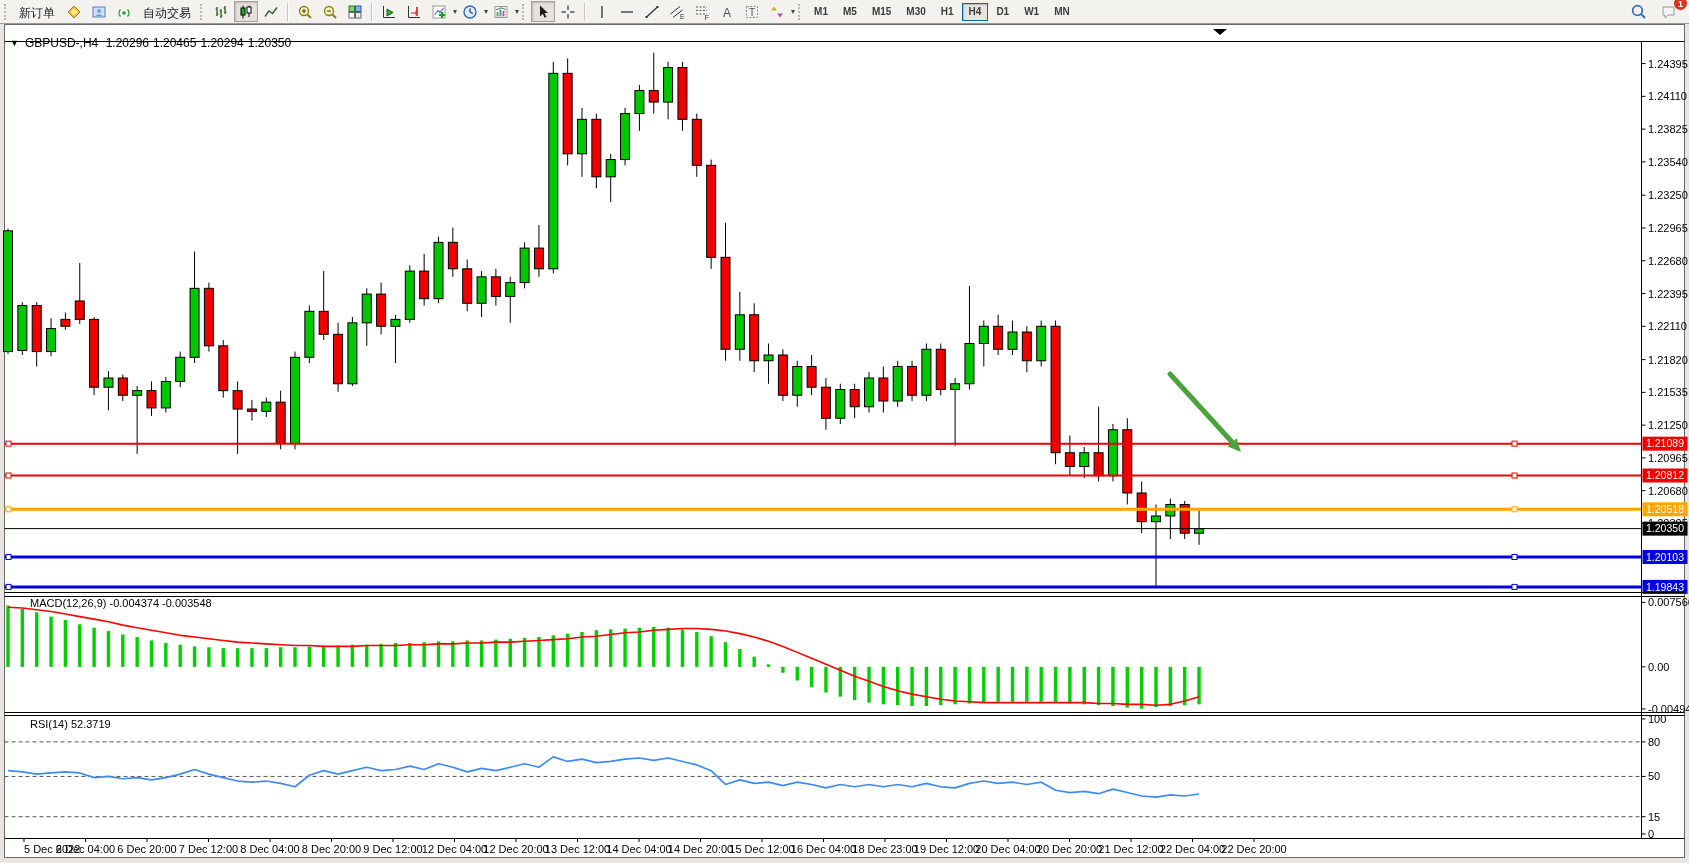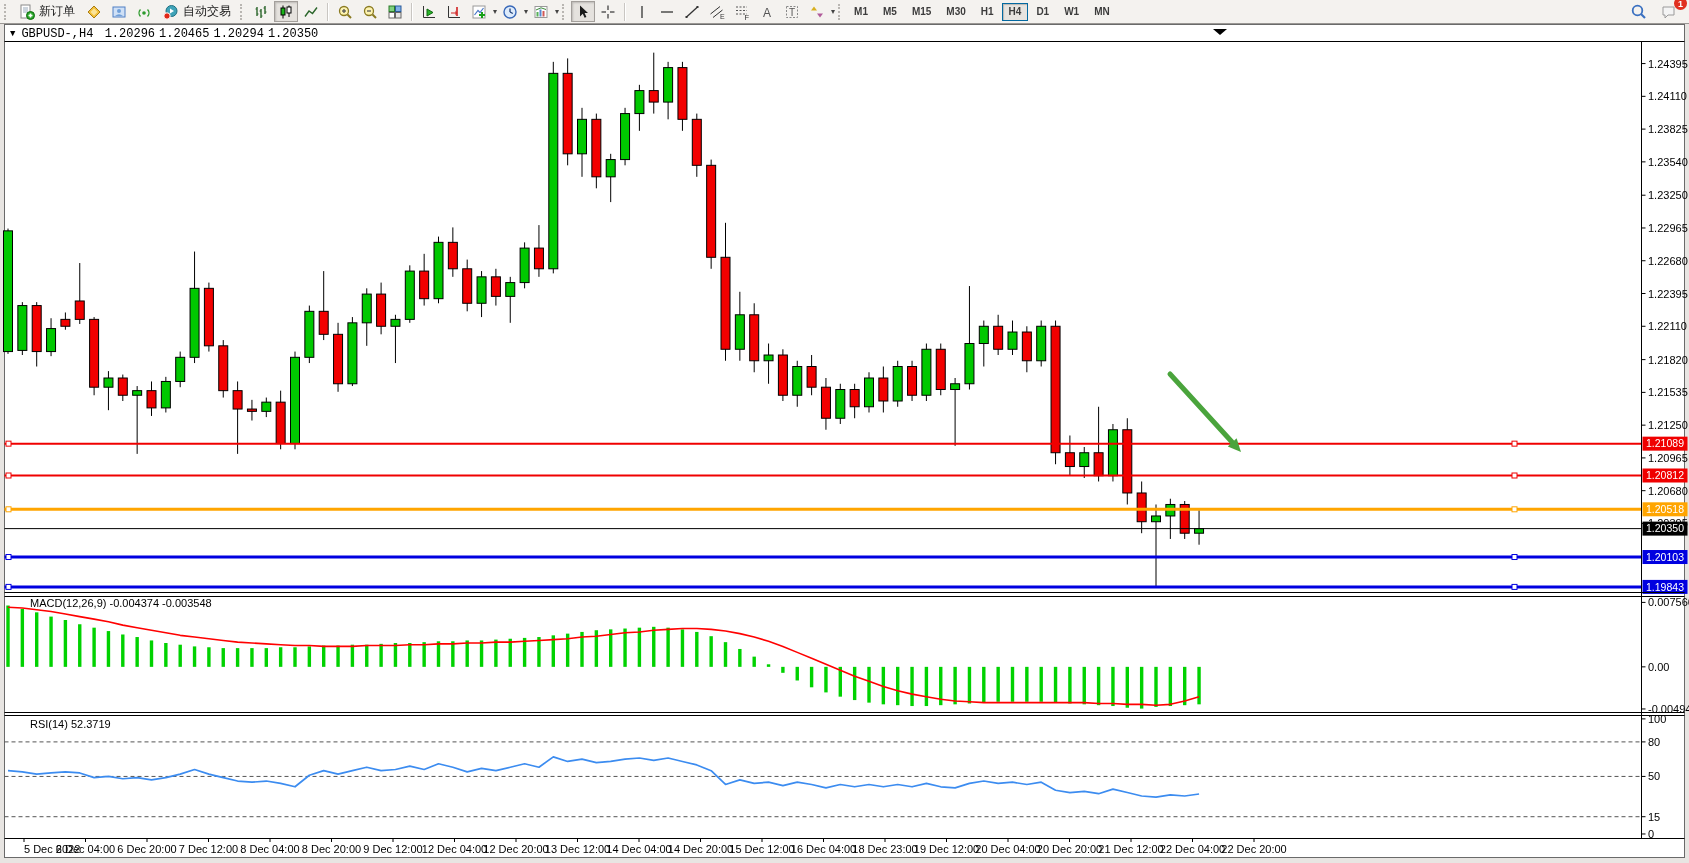--- a/index.html
+++ b/index.html
@@ -5,33 +5,33 @@
   html,body{margin:0;padding:0;background:#d8d5d2;font-family:"Liberation Sans",sans-serif;}
   #app{position:relative;width:1689px;height:863px;background:#e8e5e2;overflow:hidden;}
 
   
   #toolbar{position:absolute;left:0;top:0;width:1689px;height:24px;background:#f4f2ef;
            border-bottom:1px solid #9a9794;display:flex;align-items:center;padding:0 2px;box-sizing:border-box;gap:1px;}
   .grip{width:4px;height:16px;border-left:2px dotted #b9b6b2;margin:0 2px;}
   .sep{width:1px;height:18px;background:#c9c6c2;border-right:1px solid #ffffff;margin:0 3px;}
   .tb{width:24px;height:21px;display:flex;align-items:center;justify-content:center;border:1px solid transparent;box-sizing:border-box;}
   .tb.active{background:#e5e2de;border:1px solid #a39f9b;box-shadow:inset 1px 1px 2px rgba(0,0,0,.18);}
-  .tbt{display:flex;align-items:center;gap:4px;height:21px;padding:0 6px;font-size:12px;color:#1a1a1a;white-space:nowrap;}
+  .tbt{display:flex;align-items:center;gap:4px;height:21px;padding:0 6px;font-size:12px;color:#1a1a1a;white-space:nowrap;flex-direction:column;}
   .dd{font-size:8px;color:#444;margin-left:1px;}
   .tf{font-size:10px;font-weight:bold;color:#3c3c3c;padding:3px 6px;border:1px solid transparent;box-sizing:border-box;line-height:1;}
   .tf.active{background:#e7e4e0;border:1px solid #0369a1;box-shadow:inset 1px 1px 1px rgba(0,0,0,.2);}
   #tb-right{margin-left:auto;display:flex;align-items:center;gap:6px;padding-right:6px;}
   .badge{position:absolute;top:-5px;right:-7px;background:#e03020;color:#fff;font-size:9px;font-weight:bold;
          width:13px;height:13px;border-radius:50%;display:flex;align-items:center;justify-content:center;}
 
   
   #chart-wrap{position:absolute;left:0;top:24px;width:1689px;height:839px;}
   #chart-svg{position:absolute;left:0;top:0;}
   .ovl{position:absolute;font-size:12px;color:#000;white-space:nowrap;}
-  #title-bar{left:10px;top:3px;font-family:Liberation Mono, monospace;}
+  #title-bar{left:10px;top:12px;}
   #title-bar .tri{font-size:9px;margin-right:6px;vertical-align:1px;}
   #title-bar span{margin-right:4px;}
   .indlabel{font-size:11px;color:#000;margin-left:20px;}
 </style>
 </head>
 <body>
 <div id="app">
 
   <div id="toolbar">
     <div class="grip"></div>

